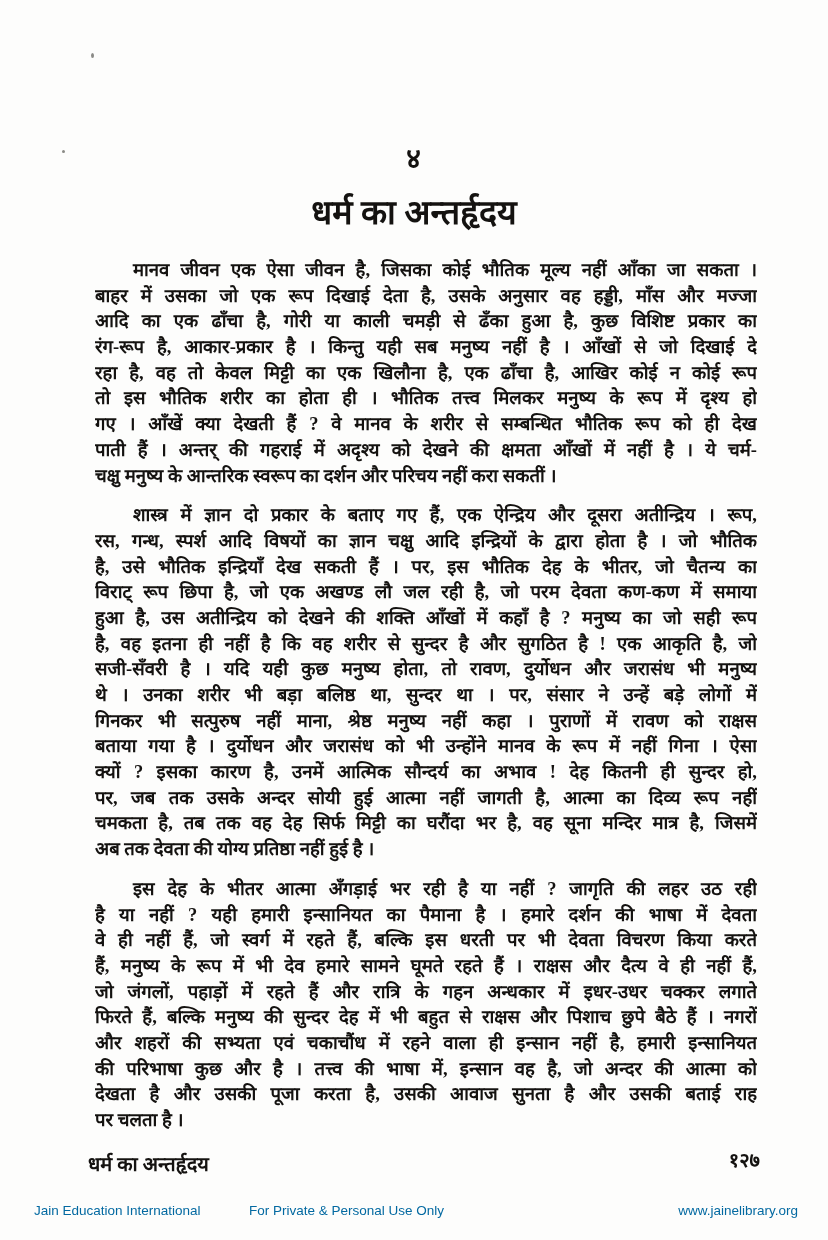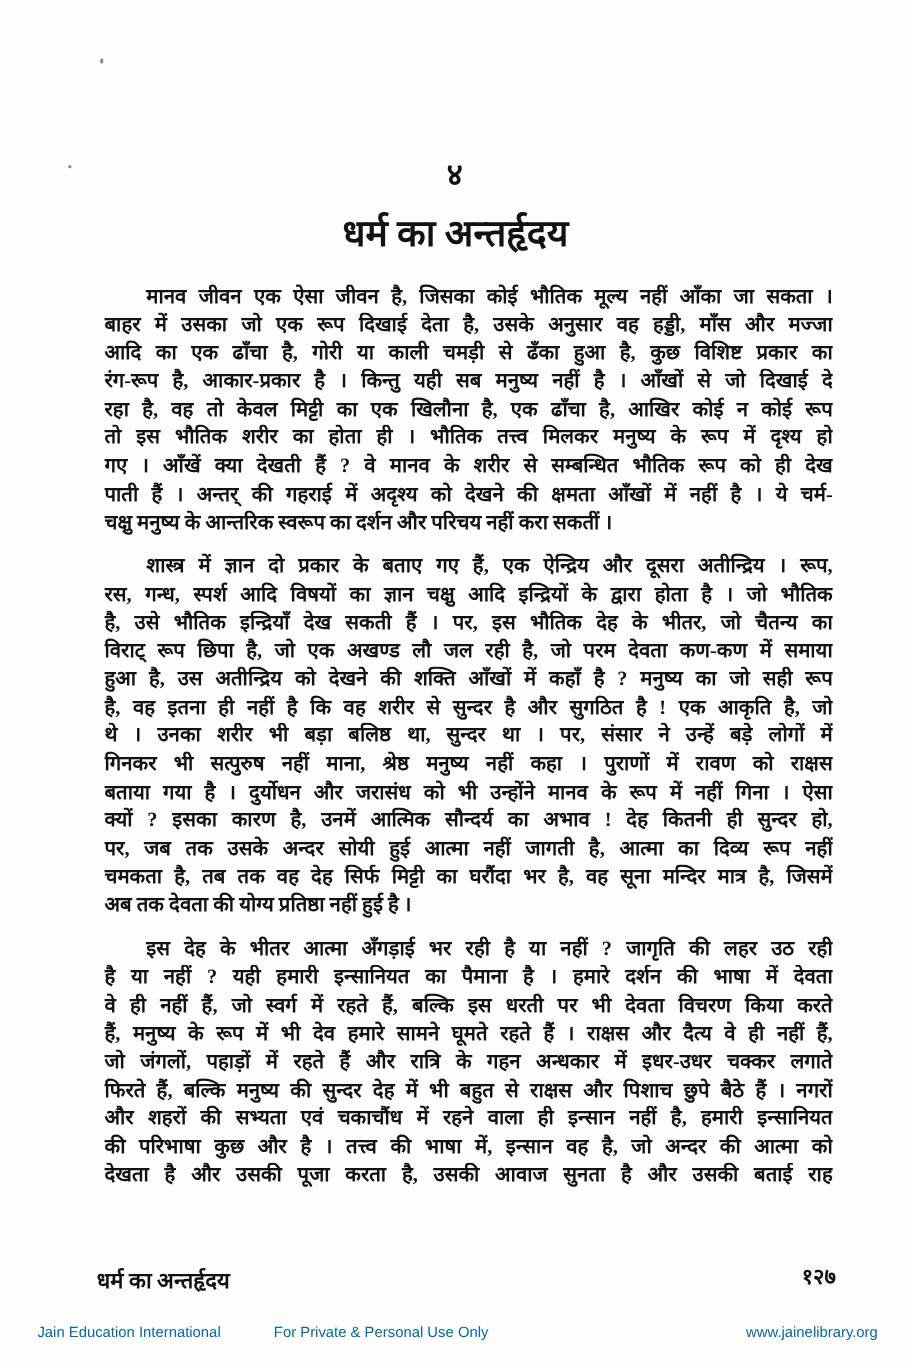--- a/index.html
+++ b/index.html
@@ -117,38 +117,40 @@
         <div class="line">पाती हैं ।  अन्तर् की गहराई में अदृश्य को देखने की क्षमता आँखों में नहीं है ।  ये चर्म-</div>
         <div class="line last">चक्षु मनुष्य के आन्तरिक स्वरूप का दर्शन और परिचय नहीं करा सकतीं ।</div>
       </div>
       <div class="para">
         <div class="line first">शास्त्र में ज्ञान दो प्रकार के बताए गए हैं, एक ऐन्द्रिय और दूसरा अतीन्द्रिय ।  रूप,</div>
         <div class="line">रस, गन्ध, स्पर्श आदि विषयों का ज्ञान चक्षु आदि इन्द्रियों के द्वारा होता है ।  जो भौतिक</div>
         <div class="line">है, उसे भौतिक इन्द्रियाँ देख सकती हैं ।  पर, इस भौतिक देह के भीतर, जो चैतन्य का</div>
         <div class="line">विराट् रूप छिपा है, जो एक अखण्ड लौ जल रही है, जो परम देवता कण-कण में समाया</div>
         <div class="line">हुआ है, उस अतीन्द्रिय को देखने की शक्ति आँखों में कहाँ है ?  मनुष्य का जो सही रूप</div>
         <div class="line">है, वह इतना ही नहीं है कि वह शरीर से सुन्दर है और सुगठित है !  एक आकृति है, जो</div>
+        <div class="line">सजी-सँवरी है ।  यदि यही कुछ मनुष्य होता, तो रावण, दुर्योधन और जरासंध भी मनुष्य</div>
         <div class="line">थे ।  उनका शरीर भी बड़ा बलिष्ठ था, सुन्दर था ।  पर, संसार ने उन्हें बड़े लोगों में</div>
         <div class="line">गिनकर भी सत्पुरुष नहीं माना, श्रेष्ठ मनुष्य नहीं कहा ।  पुराणों में रावण को  राक्षस</div>
         <div class="line">बताया गया है ।  दुर्योधन और जरासंध को भी उन्होंने मानव के रूप में नहीं गिना ।  ऐसा</div>
         <div class="line">क्यों ?  इसका कारण है, उनमें आत्मिक सौन्दर्य का अभाव !  देह कितनी ही सुन्दर हो,</div>
         <div class="line">पर, जब तक उसके अन्दर सोयी हुई आत्मा नहीं जागती है, आत्मा का दिव्य रूप  नहीं</div>
         <div class="line">चमकता है, तब तक वह देह सिर्फ मिट्टी का घरौंदा भर है, वह सूना मन्दिर मात्र है, जिसमें</div>
         <div class="line last">अब तक देवता की योग्य प्रतिष्ठा नहीं हुई है ।</div>
       </div>
       <div class="para">
         <div class="line first">इस देह के भीतर आत्मा अँगड़ाई भर रही है या नहीं ?  जागृति की लहर उठ रही</div>
         <div class="line">है या नहीं ?  यही हमारी इन्सानियत का पैमाना है ।  हमारे दर्शन की भाषा में देवता</div>
         <div class="line">वे ही नहीं हैं, जो स्वर्ग में रहते हैं, बल्कि इस धरती पर भी देवता विचरण किया करते</div>
         <div class="line">हैं, मनुष्य के रूप में भी देव हमारे सामने घूमते रहते हैं ।  राक्षस और दैत्य वे ही नहीं हैं,</div>
         <div class="line">जो जंगलों, पहाड़ों में रहते हैं और रात्रि के गहन अन्धकार में इधर-उधर चक्कर लगाते</div>
         <div class="line">फिरते हैं, बल्कि मनुष्य की सुन्दर देह में भी बहुत से राक्षस और पिशाच छुपे बैठे हैं ।  नगरों</div>
         <div class="line">और शहरों की सभ्यता एवं चकाचौंध में रहने वाला ही इन्सान नहीं है, हमारी इन्सानियत</div>
         <div class="line">की परिभाषा कुछ और है ।  तत्त्व की भाषा में, इन्सान वह है, जो अन्दर की आत्मा को</div>
         <div class="line">देखता है और उसकी पूजा करता है,  उसकी आवाज सुनता है  और उसकी बताई राह</div>
+        <div class="line last">पर चलता है ।</div>
       </div>
     </div>
 
   <div class="running-footer-title">धर्म का अन्तर्हृदय</div>
 
   <div class="running-footer-page">१२७</div>
 
   <div class="credits">
     <span class="left">Jain Education International</span>
     <span class="center">For Private &amp; Personal Use Only</span>

